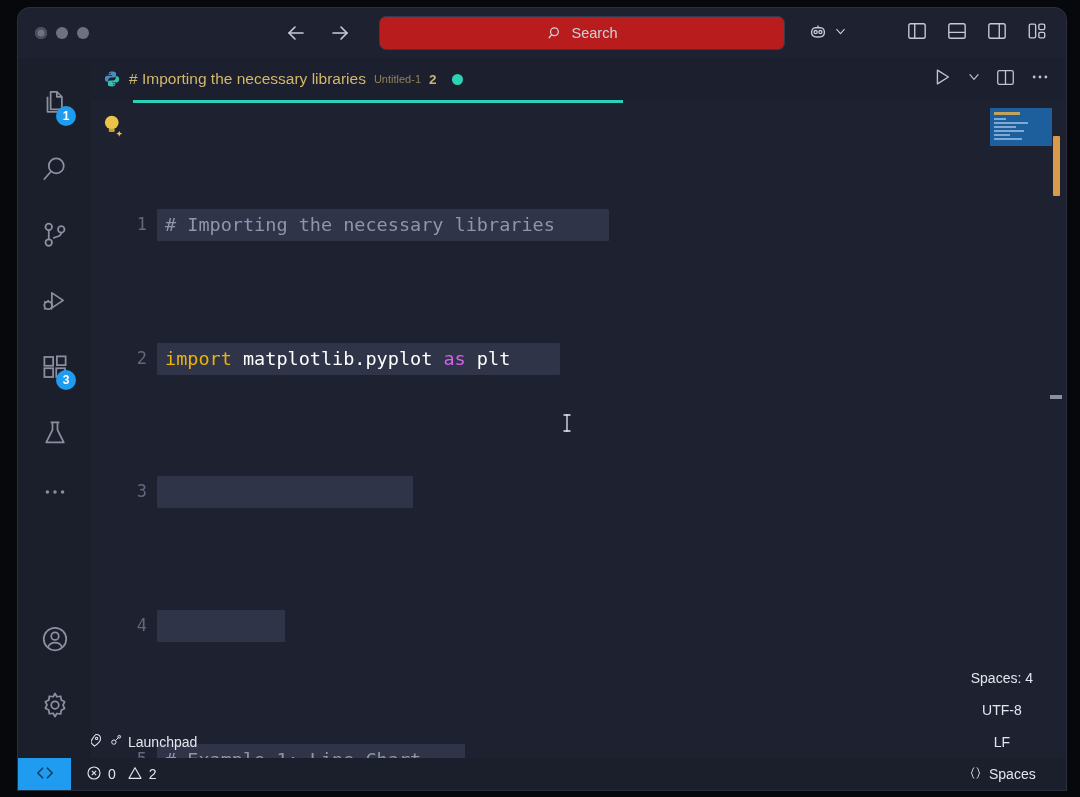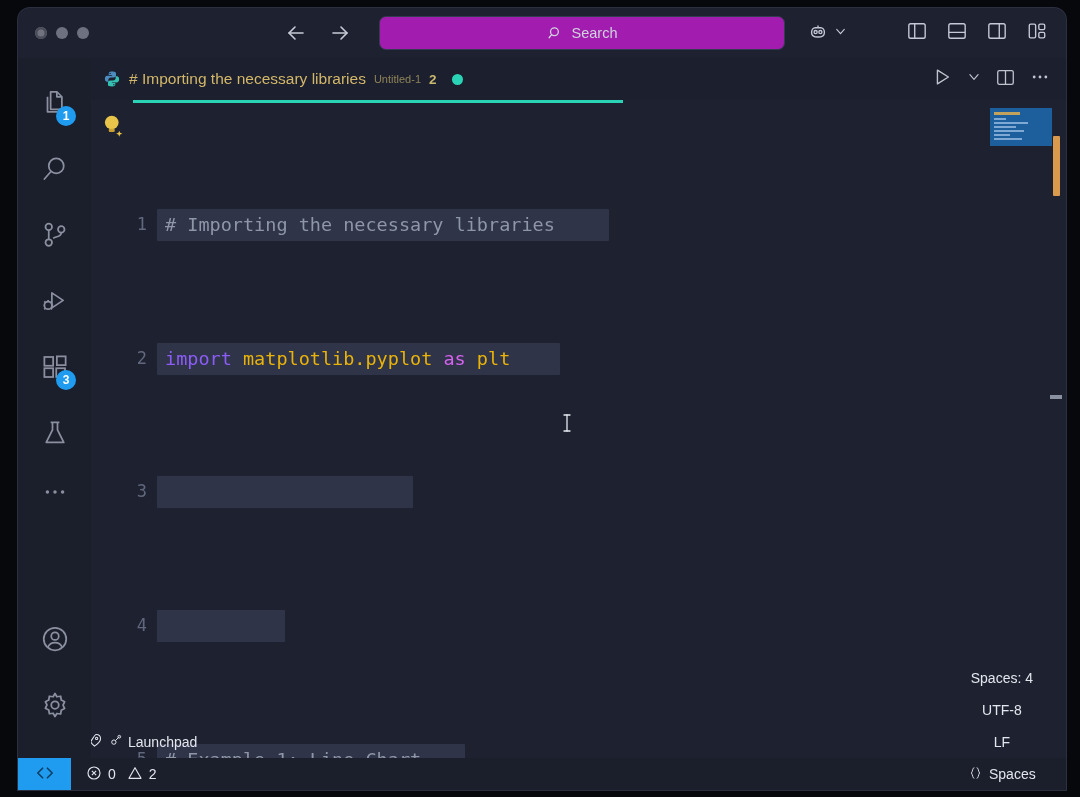--- a/index.html
+++ b/index.html
@@ -45,21 +45,21 @@
     display: flex; gap: 20px;
     margin-left: 195px;
     color: #c8ccd8;
   }
   .navarrows svg { display: block; }
 
   .searchwrap {
     margin-left: 27px;
     width: 406px; height: 34px;
     border-radius: 7px;
-    background: #a21caf;
+    background: #b91c1c;
     border: 1px solid #343a4f;
     display: flex; align-items: center; justify-content: center;
     gap: 8px;
     color: #cfd3de;
     font-size: 14.5px;
   }
   .searchwrap .mag { display: flex; }
 
   .copilot {
     margin-left: 22px;
@@ -188,23 +188,23 @@
     left: 66px;
     top: 1px; height: 32px;
     background: #3a4059;
     opacity: .62;
     border-radius: 1px;
     z-index: 0;
   }
   .codetext span, .codetext { position: relative; z-index: 1; }
 
   .tk-comment { color: #8f96a8; }
-  .tk-kw      { color: #8b5cf6; }
+  .tk-kw      { color: #eab308; }
   .tk-kw2     { color: #d661ee; }
-  .tk-plain   { color: #eab308; }
+  .tk-plain   { color: #ffffff; }
   .squiggle {
     position: absolute;
     height: 4px;
     bottom: 2px;
     background-image: repeating-linear-gradient(135deg,
       #c7903a 0 2px, transparent 2px 4px);
     z-index: 2;
   }
 
   

